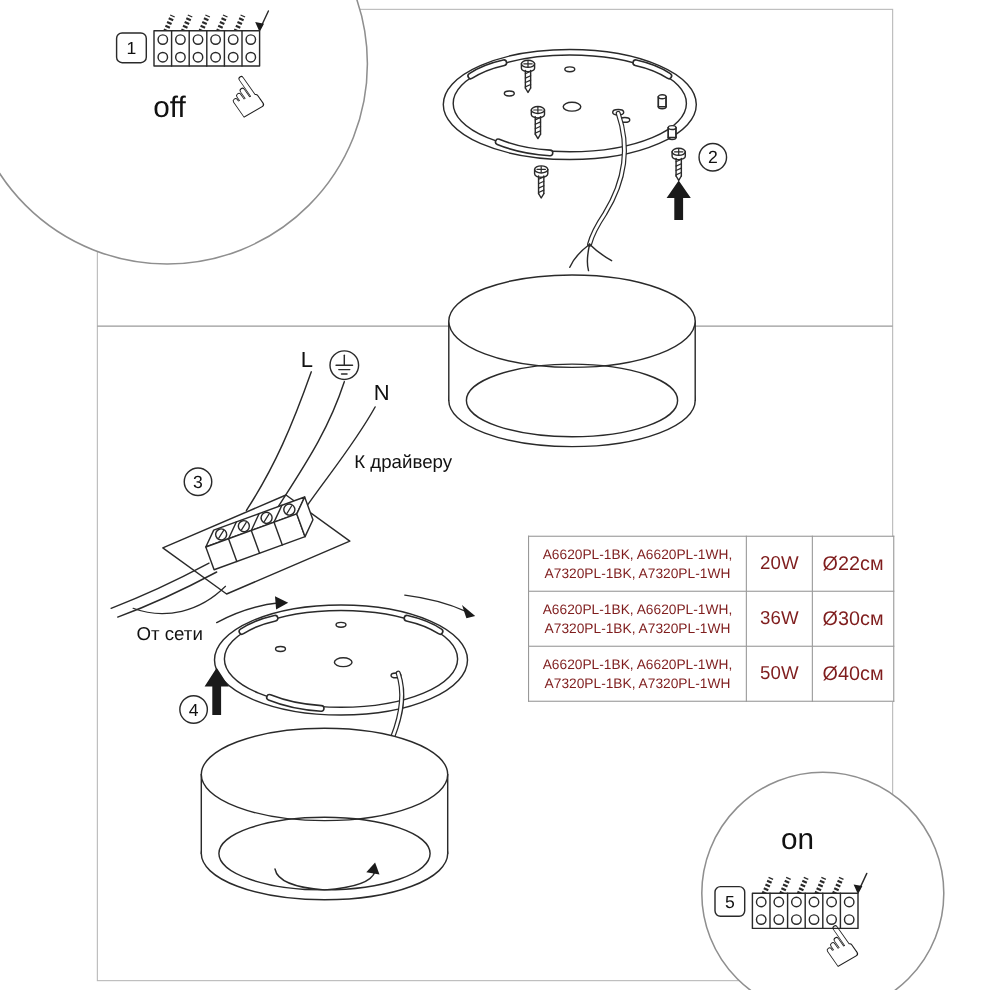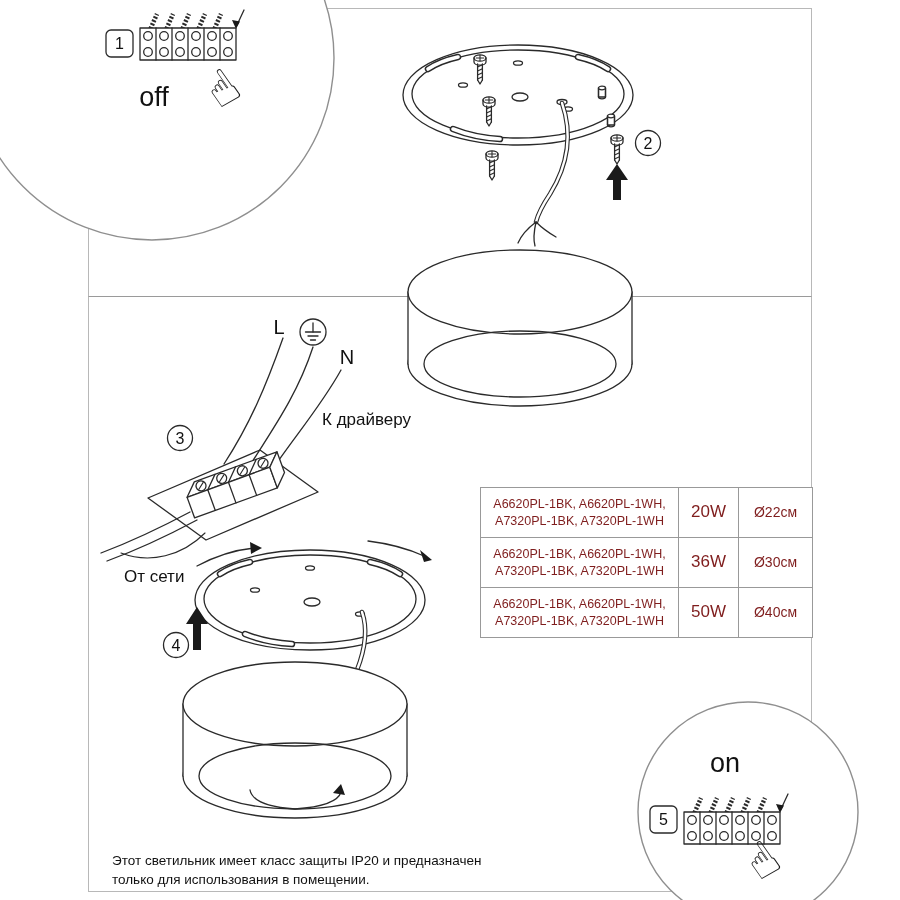--- a/index.html
+++ b/index.html
@@ -26,21 +26,21 @@
   .t-onoff{font-size:27px;text-anchor:middle;font-family:"Liberation Sans",sans-serif}
   .t-LN{font-size:20px;text-anchor:middle;font-family:"Liberation Sans",sans-serif}
   .t-ru{font-size:17px;font-family:"Liberation Sans",sans-serif}
   .t-hand{font-size:48px;text-anchor:middle;font-family:"DejaVu Sans",sans-serif;fill:#1a1a1a}
 
   
   .spec-table{position:absolute;left:480px;top:487px;width:332px;border-collapse:collapse;font-size:12.5px;color:#7f1d1d;table-layout:fixed}
   .spec-table td{border:1px solid #999;text-align:center;vertical-align:middle;height:50px;padding:2px 3px;line-height:1.3;background:#fff}
   .spec-table td.models{width:198px}
   .spec-table td.power{width:60px;font-size:17px}
-  .spec-table td.diam{width:74px;font-size:14px}
+  .spec-table td.diam{width:74px;font-size:18px}
 
   .footer{position:absolute;left:112px;top:851px;font-size:13.5px;line-height:19px;color:#111}
 </style>
 </head>
 <body>
 
 <div class="stage">
 
 <svg class="art" width="900" height="900" viewBox="0 0 900 900">
   <defs>
@@ -249,18 +249,14 @@
     <td class="diam">Ø30см</td>
   </tr>
   <tr>
     <td class="models"><span>A6620PL-1BK, A6620PL-1WH,</span><br><span>A7320PL-1BK, A7320PL-1WH</span></td>
     <td class="power">50W</td>
     <td class="diam">Ø40см</td>
   </tr>
 </tbody>
     </table>
 
-<div class="footer">
-  <span>Этот светильник имеет класс защиты IP20 и предназначен</span><br>
-  <span>только для использования в помещении.</span>
+
 </div>
 
-</div>
-
 </body></html>

